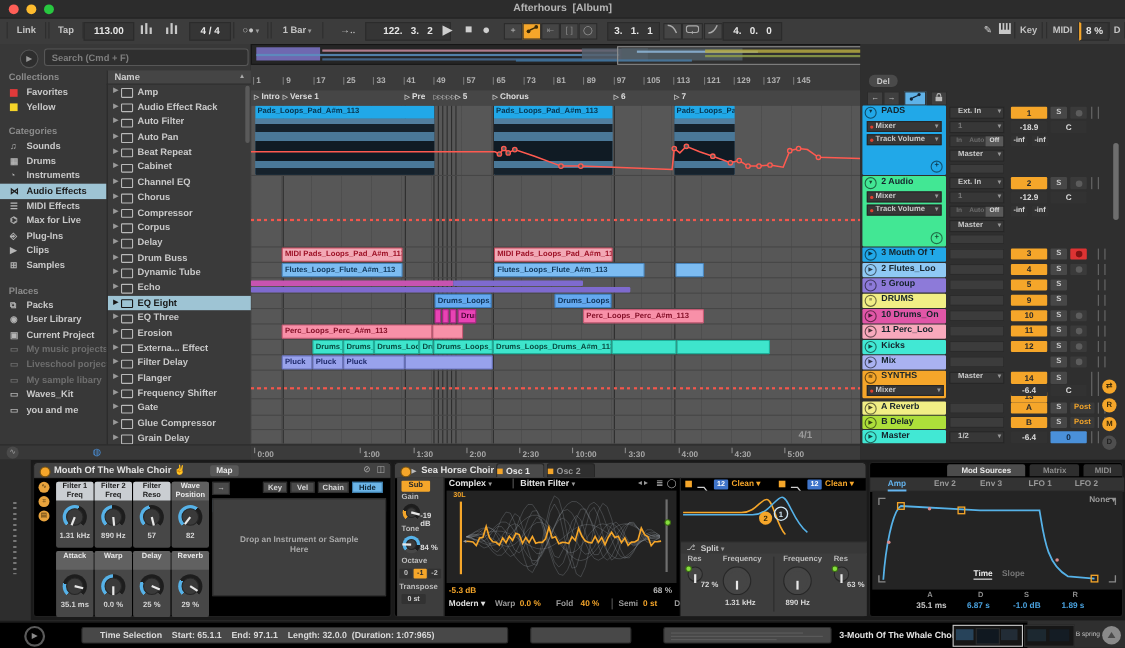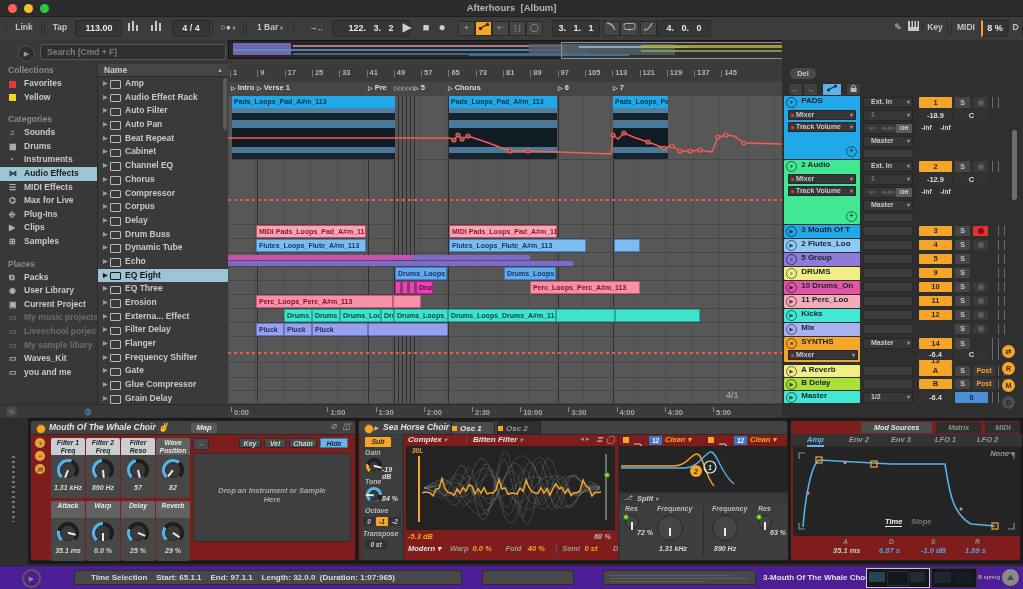--- a/index.html
+++ b/index.html
@@ -98,21 +98,21 @@
   .dd{position:absolute;background:#373737;border:1px solid #262626;color:#c9c9c9;font-size:7px;font-weight:bold;line-height:8px;padding-left:7px;white-space:nowrap;overflow:hidden;box-sizing:border-box;}
   .dd::after{content:"▾";position:absolute;right:2px;top:0;font-size:6px;color:#999;}
   .dd .adot{position:absolute;left:2px;top:3px;width:3px;height:3px;background:#e0402e;border-radius:50%;}
   .postbox{position:absolute;background:#3a3a3a;border-radius:1px;color:#f5a62a;font-size:7px;font-weight:bold;text-align:center;}
   .toggle-circle{position:absolute;left:220px;width:13px;height:13px;border-radius:50%;background:#f5a62a;color:#3a2a08;font-size:7px;font-weight:bold;text-align:center;line-height:13px;}
   #vscroll{position:absolute;left:230px;top:90px;width:5px;height:70px;background:#6e6e6e;border-radius:3px;}
   
   #devices{position:absolute;left:0;top:418px;width:1023px;height:146px;background:#1a1a1a;}
   #dragstrip{position:absolute;left:0;top:0;width:28px;height:146px;background:#2d2d2d;}
   #dragdots{position:absolute;left:12px;top:38px;width:3px;height:66px;background:repeating-linear-gradient(#777 0 2px,transparent 2px 5px);}
-  .devpanel{position:absolute;top:2px;height:141px;background:#7f1d1d;border:1px solid #202020;border-radius:3px;box-sizing:border-box;font-style:italic;}
+  .devpanel{position:absolute;top:2px;height:141px;background:#000000;border:1px solid #202020;border-radius:3px;box-sizing:border-box;}
   .devtitle{position:absolute;left:0;top:0;right:0;height:13px;background:#424242;border-bottom:1px solid #2a2a2a;border-radius:3px 3px 0 0;}
   .led{position:absolute;left:5px;top:2.5px;width:8px;height:8px;border-radius:50%;background:#f5a62a;border:1px solid #7a5410;}
   .devname{position:absolute;left:18px;top:1px;font-size:8.5px;font-weight:bold;color:#e2e2e2;white-space:nowrap;}
   .macro-label{position:absolute;left:0;top:0;width:100%;height:17px;border-radius:2px 2px 0 0;font-size:6.8px;font-weight:bold;text-align:center;line-height:8px;padding-top:1px;box-sizing:border-box;}
   .macro-cell{position:absolute;width:34px;height:60px;background:#474747;border-radius:2px;}
   .knob{position:relative;width:22px;height:22px;border-radius:50%;background:conic-gradient(from 225deg,#56b2e8 0 var(--a),#1d1d1d var(--a) 270deg,#474747 270deg);}
   .knob::before{content:"";position:absolute;inset:3px;border-radius:50%;background:#3a3a3a;border:1px solid #262626;box-sizing:border-box;}
   .knob::after{content:"";position:absolute;left:50%;top:50%;width:1.6px;height:8px;margin-left:-0.8px;background:#e8e8e8;transform-origin:50% 0;transform:rotate(calc(225deg + var(--a)));}
   .knob.amber{background:conic-gradient(from 225deg,#f5a62a 0 var(--a),#1d1d1d var(--a) 270deg,#3d3d3d 270deg);}
   .knob.plain{background:#454545;border:1px solid #272727;box-sizing:border-box;}
@@ -125,21 +125,21 @@
   .octbtn{position:absolute;width:12px;height:9px;background:#323232;color:#c6c6c6;font-size:6.5px;font-weight:bold;text-align:center;line-height:9px;border-radius:1px;}
   .octbtn.sel{background:#f5a62a;color:#2a2a2a;}
   .wttab{position:absolute;top:0;height:13px;font-size:8px;font-weight:bold;text-align:left;line-height:13px;border:1px solid #262626;border-bottom:none;border-radius:3px 3px 0 0;box-sizing:border-box;}
   .wttab .sq{display:inline-block;width:5px;height:5px;background:#f5a62a;margin-right:3px;}
   .modtab{position:absolute;top:1px;height:11px;font-size:7.2px;font-weight:bold;text-align:center;line-height:11px;border-radius:2px 2px 0 0;}
   .envtab{position:absolute;top:0;height:11px;font-size:7.5px;font-weight:bold;line-height:11px;color:#9a9a9a;}
   .envtab.sel{color:#64b5f0;border-bottom:2px solid #64b5f0;}
   .adsr-l{position:absolute;font-size:6.8px;font-weight:bold;color:#8d8d8d;}
   .adsr-v{position:absolute;font-size:7.5px;font-weight:bold;color:#4aa3e0;}
   
-  #statusbar{position:absolute;left:0;top:565px;width:1023px;height:24px;background:#4c1d95;border-top:1px solid #222;}
+  #statusbar{position:absolute;left:0;top:565px;width:934px;height:24px;background:#000000;border-top:1px solid #222;}
   .sb-box{position:absolute;top:4px;height:15px;background:#484848;border:1px solid #2d2d2d;border-radius:2px;box-sizing:border-box;}
   #selinfo{line-height:13px;font-size:8px;font-weight:bold;color:#dadada;padding-left:16px;white-space:pre;}
   .faintline{position:absolute;left:6px;height:1px;background:#5d5d5d;}
   .thumb{position:absolute;top:2px;background:#161616;border:1px solid #333;}
 </style>
 </head>
 <body>
 
 <div id="app">
 

